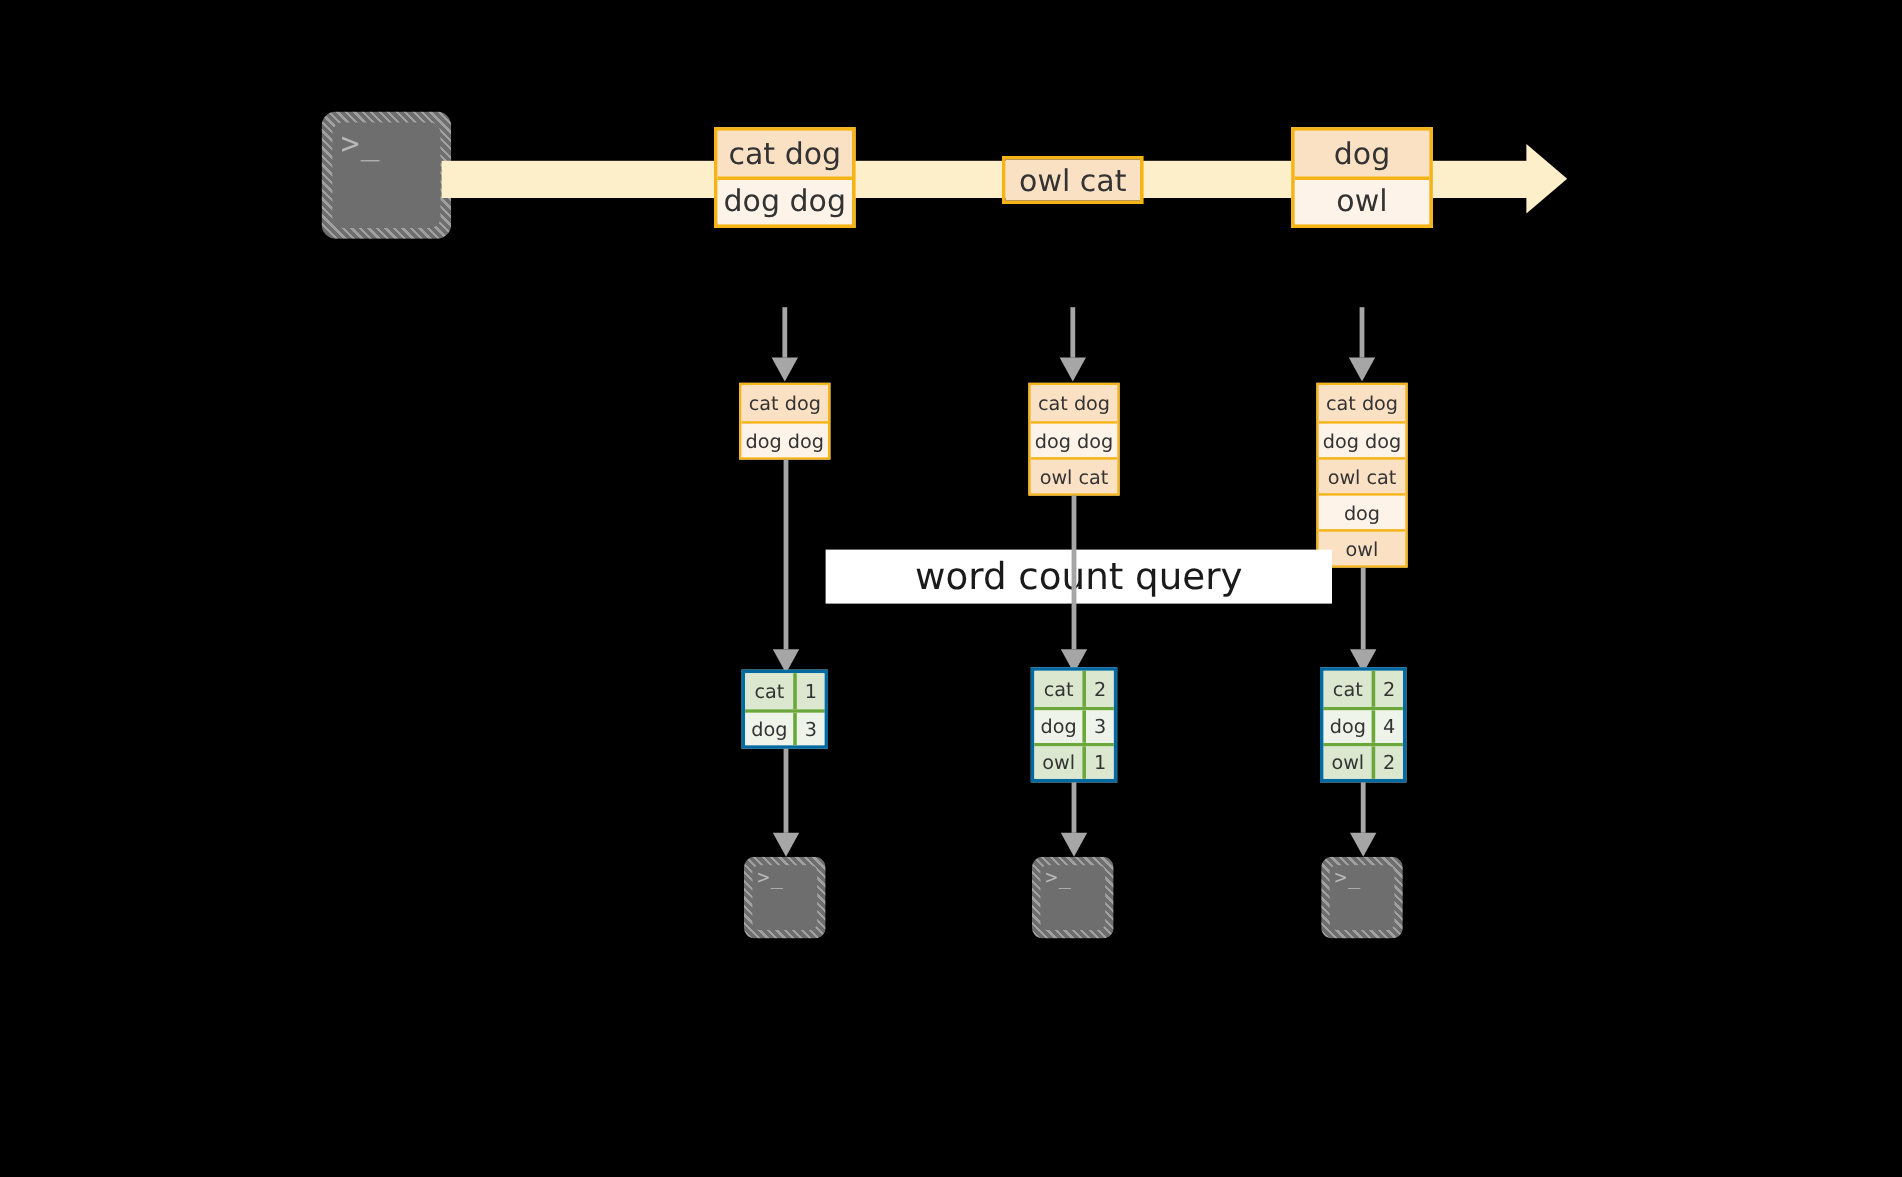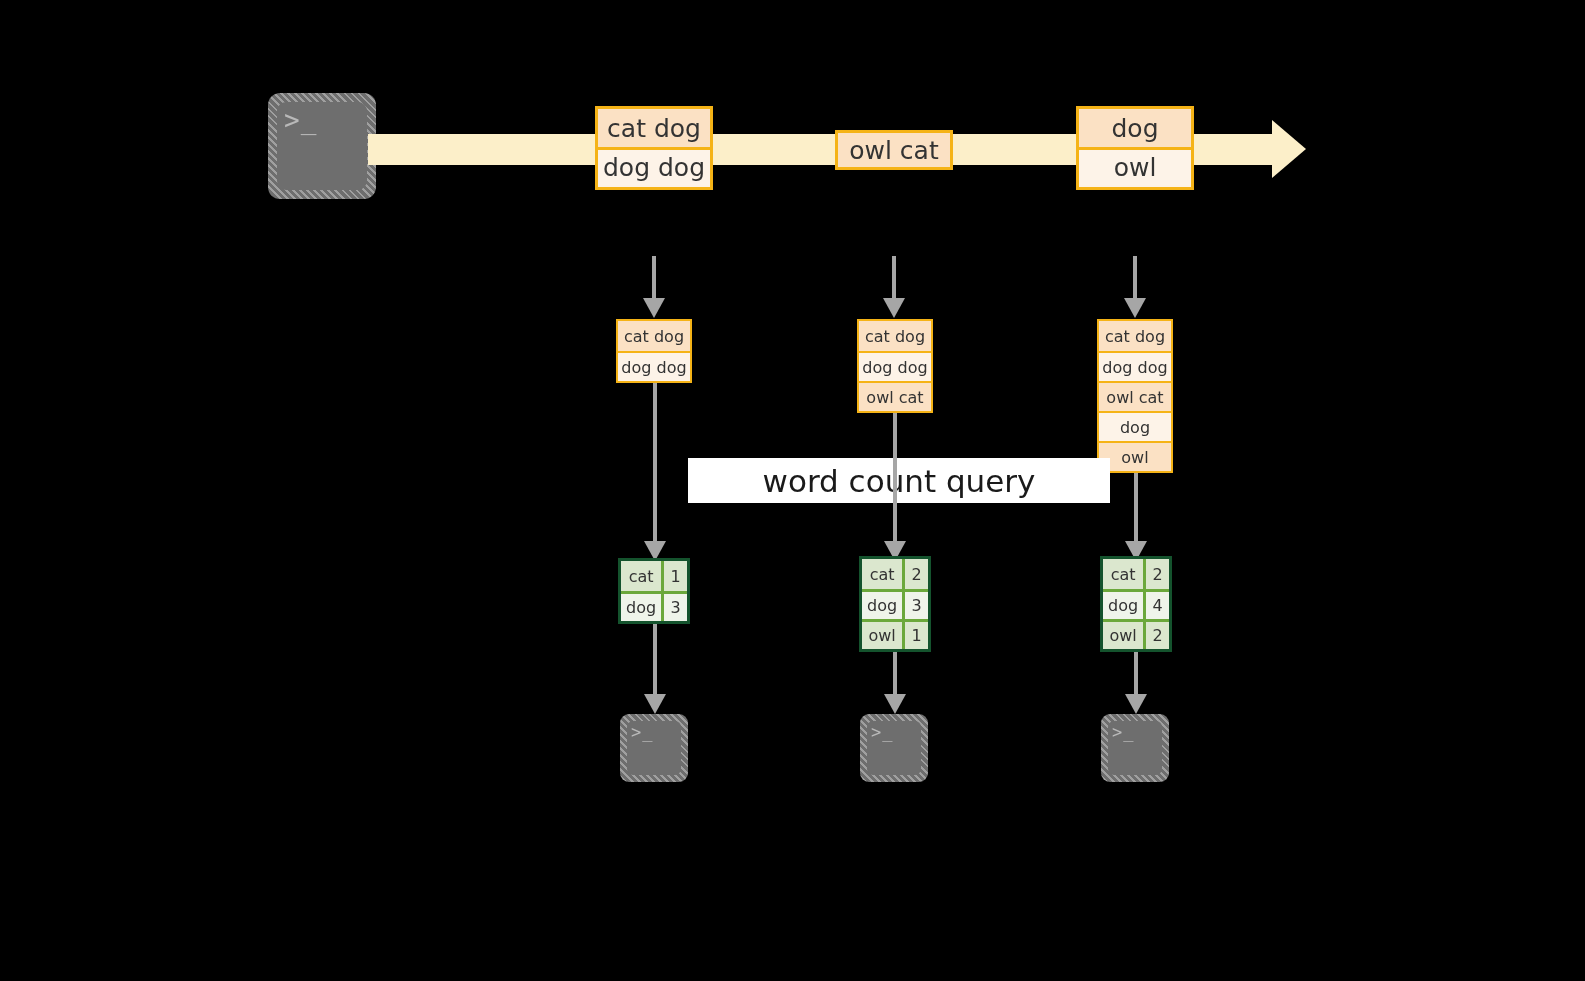--- a/index.html
+++ b/index.html
@@ -93,21 +93,21 @@
 
   
   .obox.sm .row { height: 30px; font-size: 16px; }
   .obox.sm .row + .row { border-top: 2px solid #F5B316; }
   .obox.sm { border-width: 2px; }
 
   
   .gbox {
     position: absolute;
     box-sizing: border-box;
-    border: 3px solid #14532d;
+    border: 3px solid #0369a1;
     background: #EEF4E8;
   }
   .gbox .grow {
     display: flex;
     height: 30px;
     box-sizing: border-box;
   }
   .gbox .grow + .grow { border-top: 3px solid #6BA83B; }
   .gbox .gcell {
     box-sizing: border-box;

